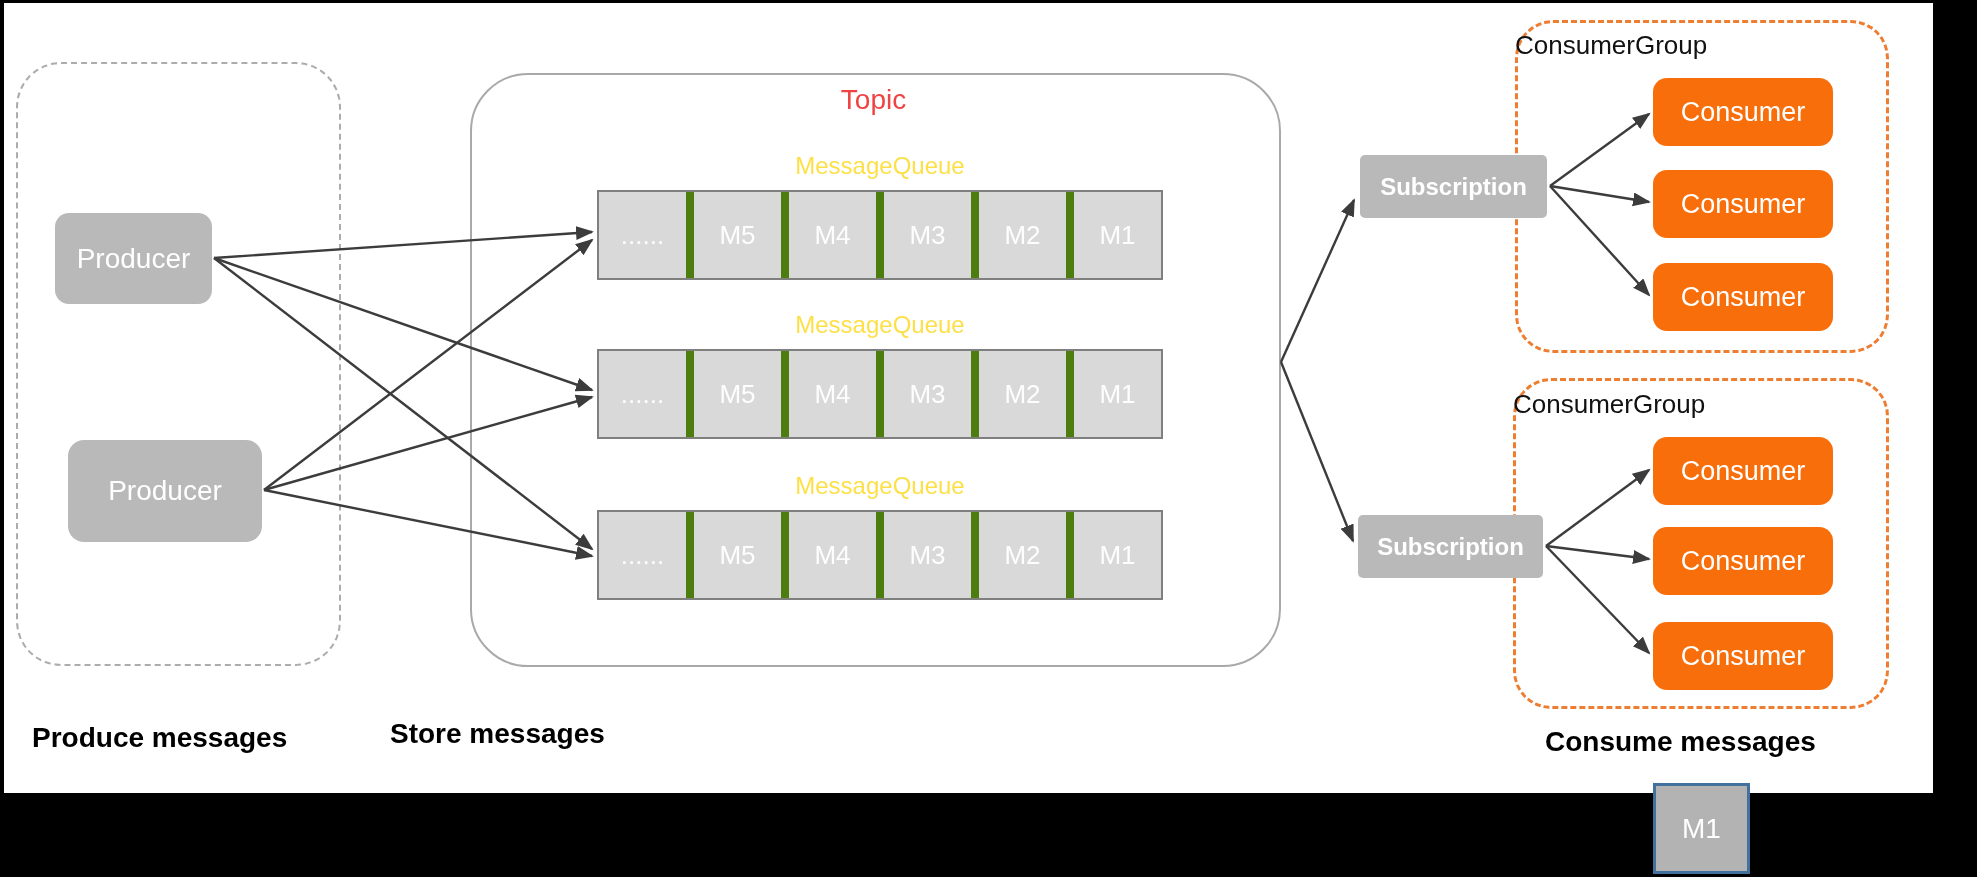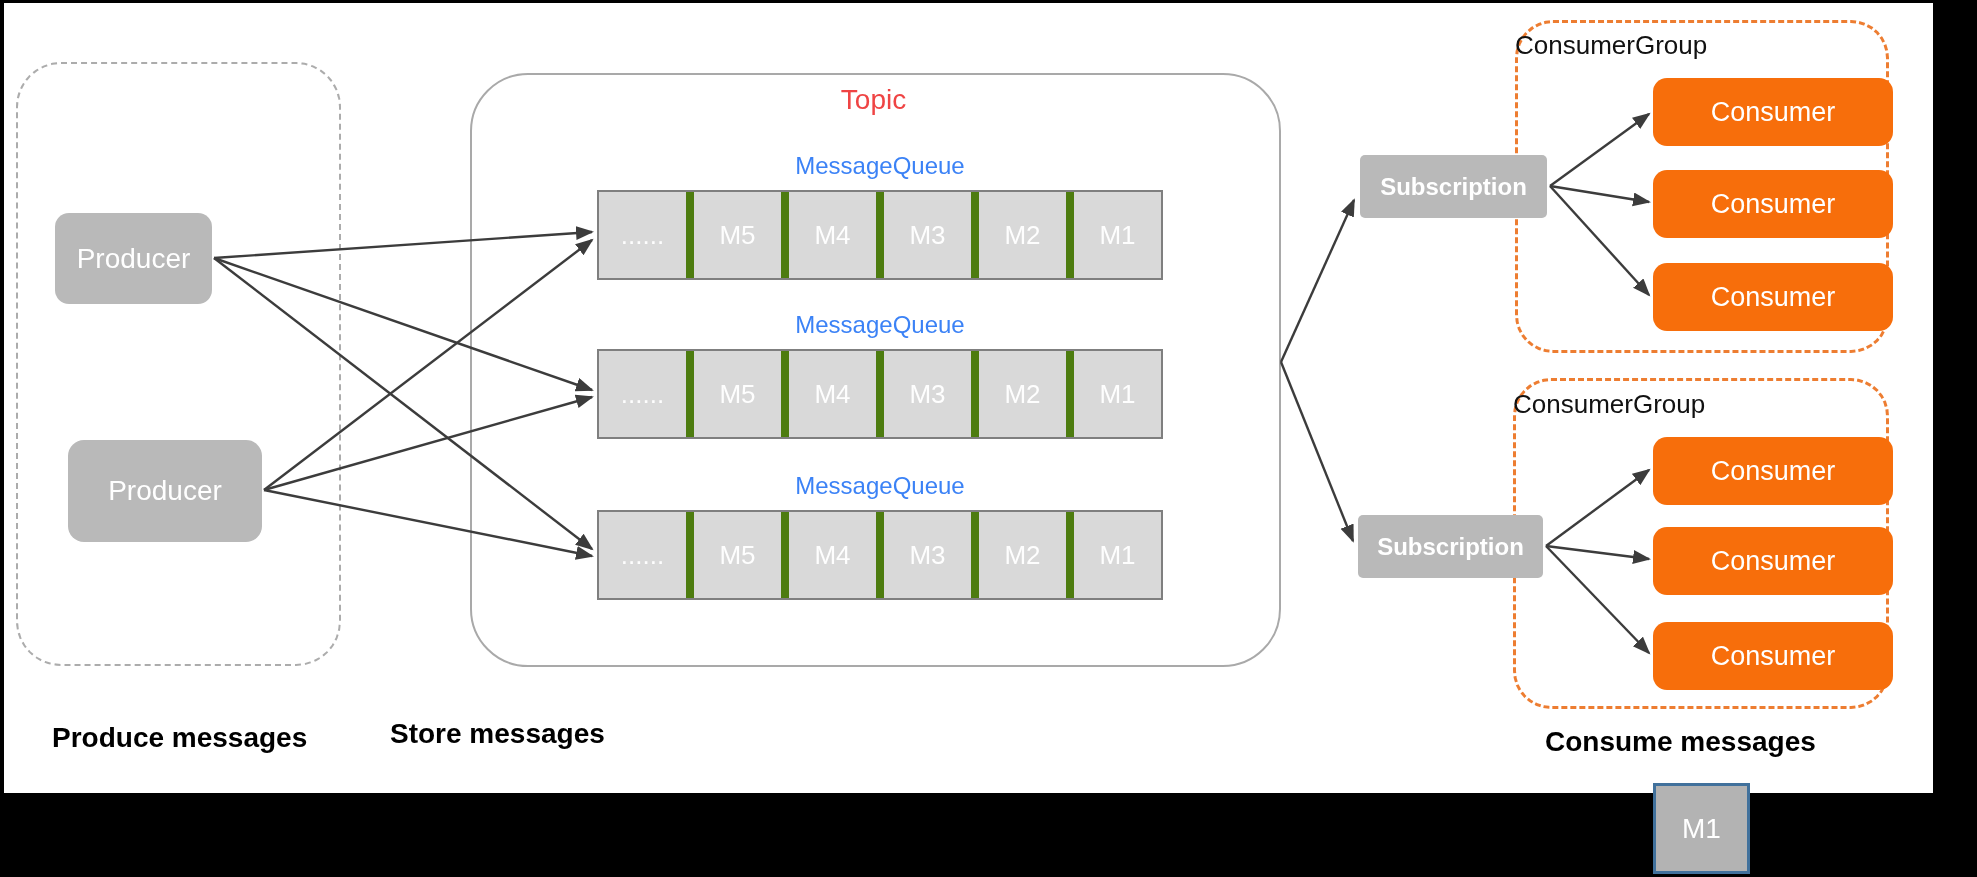--- a/index.html
+++ b/index.html
@@ -31,30 +31,30 @@
     position:absolute;background:#B9B9B9;color:#fff;display:flex;
     align-items:center;justify-content:center;z-index:4;
   }
   .producer1{left:55px;top:213px;width:157px;height:91px;border-radius:14px;font-size:28px;}
   .producer2{left:68px;top:440px;width:194px;height:102px;border-radius:16px;font-size:28px;}
   .sub{font-size:24px;font-weight:bold;border-radius:5px;}
   .sub1{left:1360px;top:155px;width:187px;height:63px;}
   .sub2{left:1358px;top:515px;width:185px;height:63px;}
 
   .consumer{
-    position:absolute;left:1653px;width:240px;height:68px;background:#F76E0B;
+    position:absolute;left:1653px;width:180px;height:68px;background:#F76E0B;
     border-radius:14px;color:#fff;font-size:27px;display:flex;align-items:center;
     justify-content:center;z-index:4;
   }
 
   
   .topic-title{position:absolute;left:470px;top:84px;width:807px;text-align:center;
     font-size:28px;color:#ef4444;z-index:4;}
   .mq-label{position:absolute;left:597px;width:566px;text-align:center;
-    font-size:24px;color:#3b82f6;z-index:4;}
+    font-size:24px;color:#fde047;z-index:4;}
   .queue{
     position:absolute;left:597px;width:566px;height:90px;display:flex;
     border:2px solid #7F7F7F;box-sizing:border-box;background:#D9D9D9;z-index:4;
   }
   .cell{
     flex:1;display:flex;align-items:center;justify-content:center;
     color:#FEFEFE;font-size:26px;border-left:8px solid #4d7c0f;background:#D9D9D9;
   }
   .cell:first-child{border-left:none;}
 
@@ -151,19 +151,19 @@
   <div class="group-title" style="left:1515px;top:30px;width:368px">ConsumerGroup</div>
   <div class="consumer" style="top:78px">Consumer</div>
   <div class="consumer" style="top:170px">Consumer</div>
   <div class="consumer" style="top:263px">Consumer</div>
 
   <div class="group-title" style="left:1513px;top:389px;width:370px">ConsumerGroup</div>
   <div class="consumer" style="top:437px">Consumer</div>
   <div class="consumer" style="top:527px">Consumer</div>
   <div class="consumer" style="top:622px">Consumer</div>
 
-  <div class="section-label" style="left:52px;top:722px">Produce messages</div>
+  <div class="section-label" style="left:32px;top:722px">Produce messages</div>
   <div class="section-label" style="left:390px;top:718px">Store messages</div>
   <div class="section-label" style="left:1545px;top:726px">Consume messages</div>
 
   <div class="floating-msg">M1</div>
 
 </div>
 
 </body></html>

